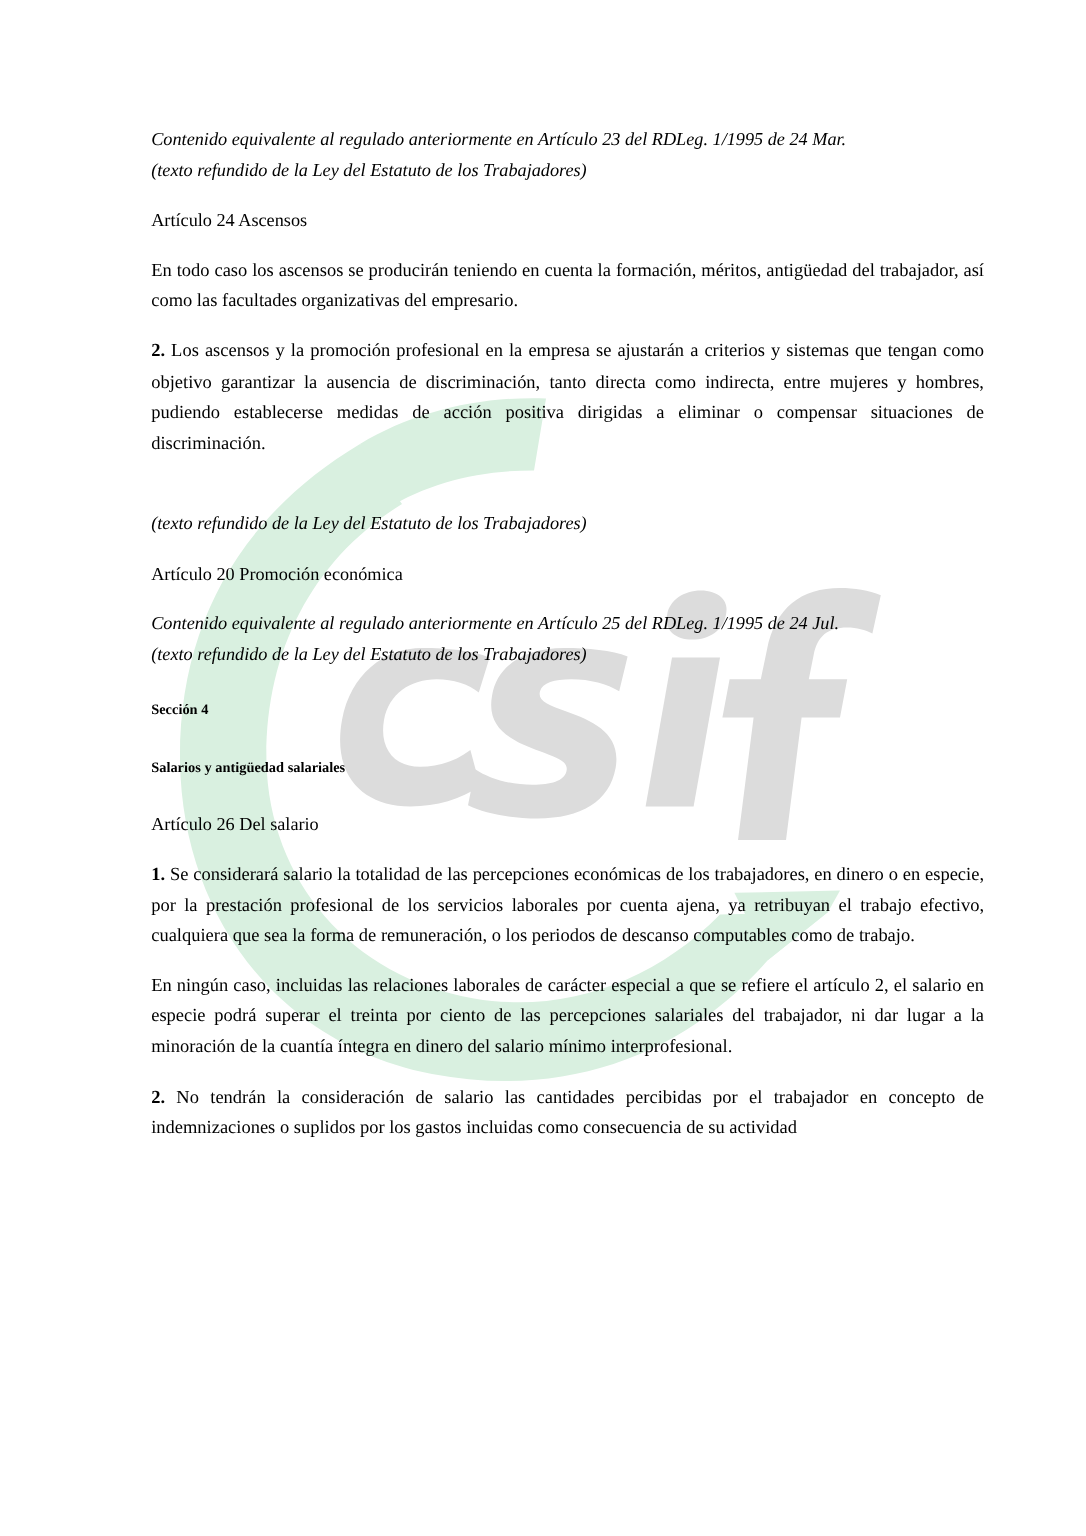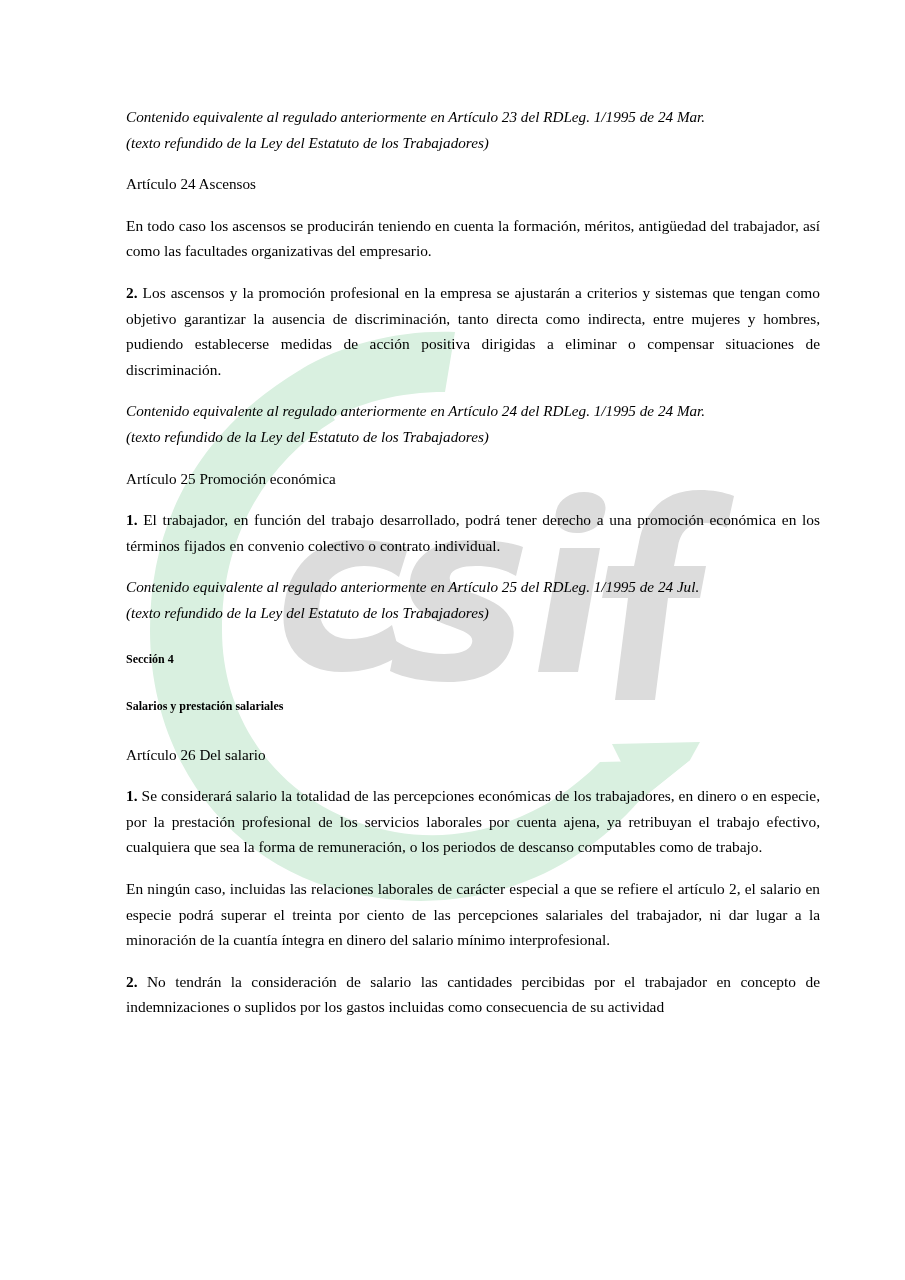--- a/index.html
+++ b/index.html
@@ -158,40 +158,38 @@
     </div>
 
     <div class="art">Artículo 24 Ascensos</div>
 
 
     <div class="para"><span>En todo caso los ascensos se producirán teniendo en cuenta la formación, méritos, antigüedad del trabajador, así como las facultades organizativas del empresario.</span></div>
 
     <div class="para"><span class="num">2.</span><span> Los ascensos y la promoción profesional en la empresa se ajustarán a criterios y sistemas que tengan como objetivo garantizar la ausencia de discriminación, tanto directa como indirecta, entre mujeres y hombres, pudiendo establecerse medidas de acción positiva dirigidas a eliminar o compensar situaciones de discriminación.</span></div>
 
     <div class="note">
-      <span>Contenido equivalente al regulado anteriormente en Artículo 24 del RDLeg. 1/1995 de 24 Mar.</span>
       <br>
       <span>(texto refundido de la Ley del Estatuto de los Trabajadores)</span>
     </div>
 
-    <div class="art">Artículo 25 Promoción económica</div>
+    <div class="art">Artículo 20 Promoción económica</div>
 
-    <div class="para"><span class="num">1.</span><span> El trabajador, en función del trabajo desarrollado, podrá tener derecho a una promoción económica en los términos fijados en convenio colectivo o contrato individual.</span></div>
 
 
     <div class="note">
       <span>Contenido equivalente al regulado anteriormente en Artículo 25 del RDLeg. 1/1995 de 24 Jul.</span>
       <br>
       <span>(texto refundido de la Ley del Estatuto de los Trabajadores)</span>
     </div>
 
     <div class="spacer-sm"></div>
 
     <div class="sec">Sección 4</div>
-    <div class="sec">Salarios y prestación salariales</div>
+    <div class="sec">Salarios y antigüedad salariales</div>
 
     <div class="art">Artículo 26 Del salario</div>
 
     <div class="para"><span class="num">1.</span><span> Se considerará salario la totalidad de las percepciones económicas de los trabajadores, en dinero o en especie, por la prestación profesional de los servicios laborales por cuenta ajena, ya retribuyan el trabajo efectivo, cualquiera que sea la forma de remuneración, o los periodos de descanso computables como de trabajo.</span></div>
 
     <div class="para"><span>En ningún caso, incluidas las relaciones laborales de carácter especial a que se refiere el artículo 2, el salario en especie podrá superar el treinta por ciento de las percepciones salariales del trabajador, ni dar lugar a la minoración de la cuantía íntegra en dinero del salario mínimo interprofesional.</span></div>
 
     <div class="para"><span class="num">2.</span><span> No tendrán la consideración de salario las cantidades percibidas por el trabajador en concepto de indemnizaciones o suplidos por los gastos incluidas como consecuencia de su actividad</span></div>
 
   </div>

